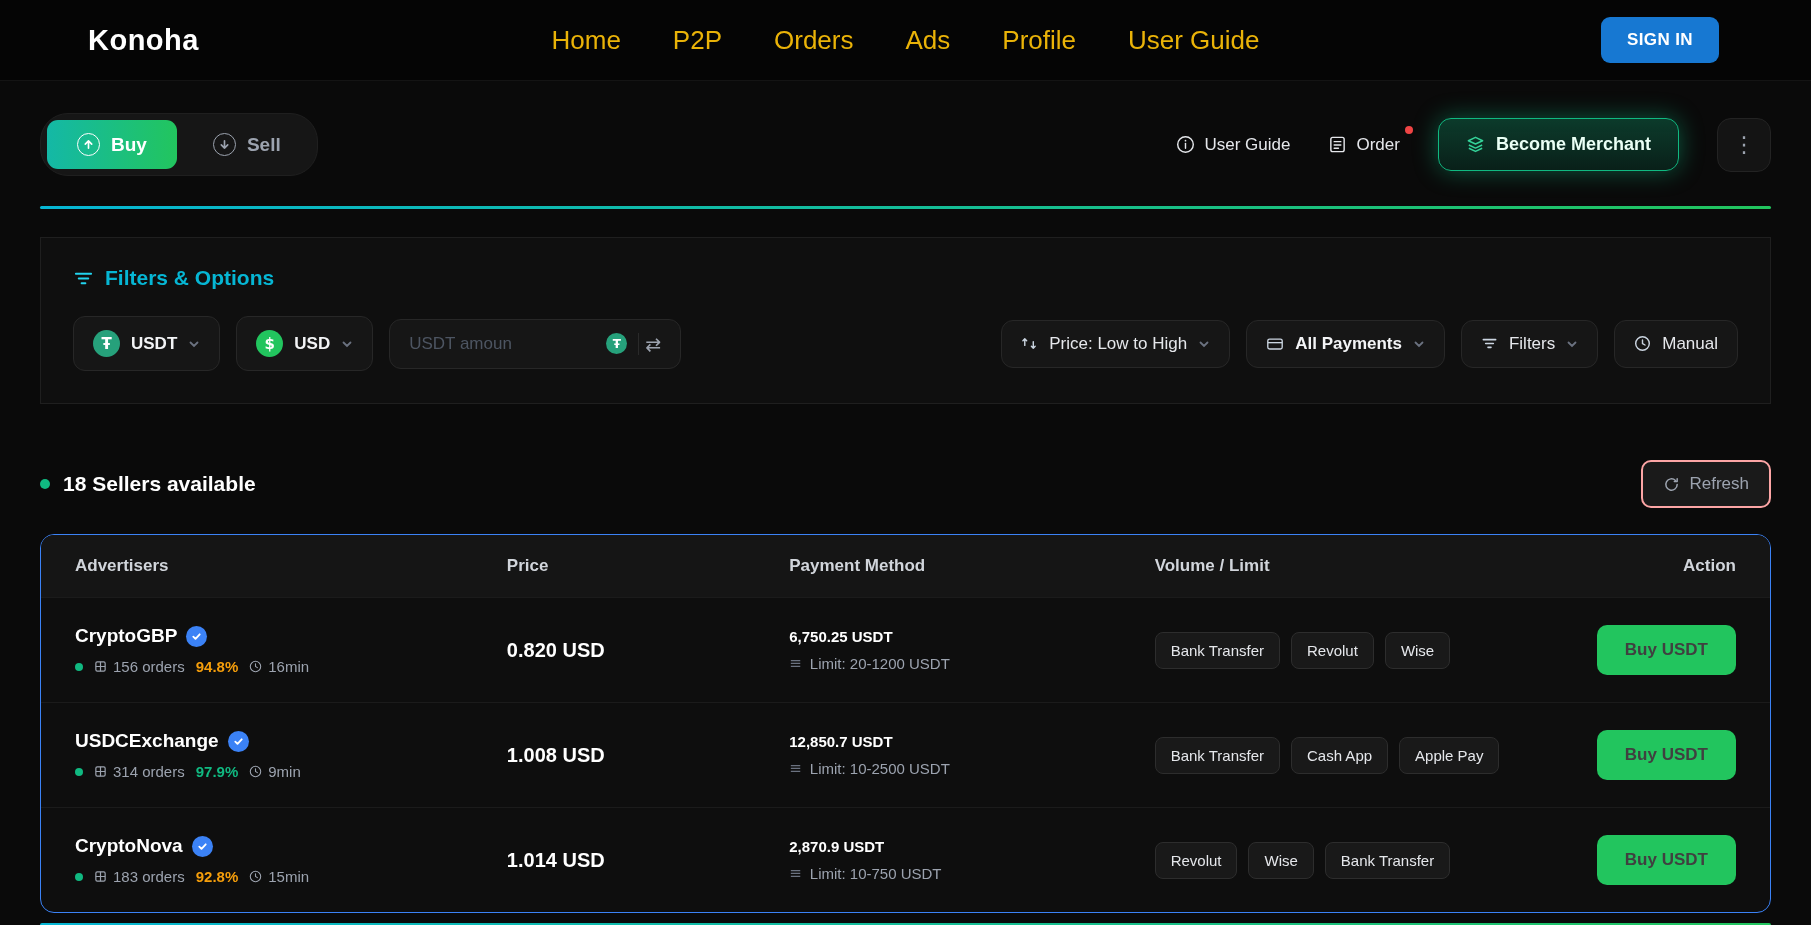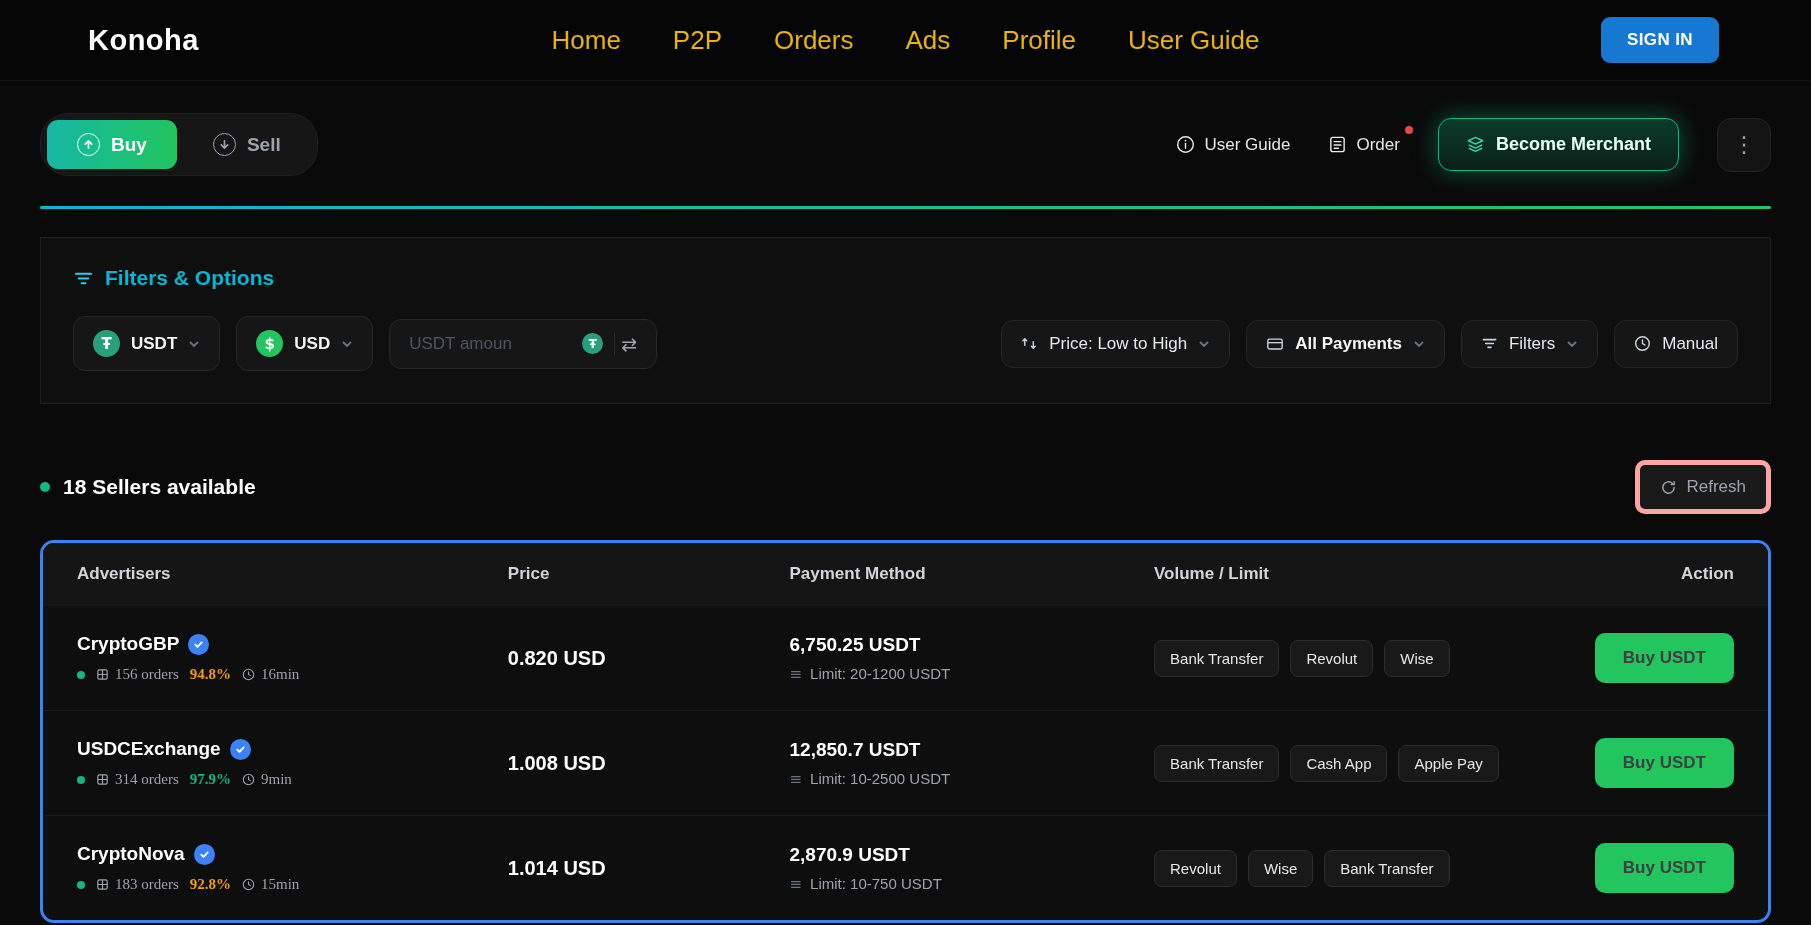--- a/index.html
+++ b/index.html
@@ -93,59 +93,59 @@
   .pill .label{font-weight:bold;}
   .pill .label-reg{font-weight:normal; color:#e5e7eb;}
   .chev{color:#6b7280;}
   .coin-badge{
     width:27px; height:27px; border-radius:50%; color:#fff; font-weight:bold; font-size:15px;
     display:flex; align-items:center; justify-content:center;
     font-family:"DejaVu Sans","Liberation Sans",sans-serif;
   }
   .coin-usdt{background:var(--tether,#26a17b);}
   .coin-usd{background:var(--green,#22c55e);}
-  .amount-pill{width:268px; cursor:text;}
+  .amount-pill{width:292px; cursor:text;}
   .amount-pill input{
     flex:1; min-width:0; background:transparent; border:none; outline:none;
     color:#e5e7eb; font-size:17px; font-family:inherit;
   }
   .amount-pill input::placeholder{color:#4d5562;}
   .coin-badge.sm{width:21px; height:21px; font-size:12px;}
   .swap-glyph{color:#9ca3af; font-size:19px; font-family:"DejaVu Sans",sans-serif; padding-left:6px; border-left:1px solid #2a2a2a;}
   .pill .icn{color:#cbd5e1;}
 
   
   .sellers-header{margin:56px 40px 0; display:flex; align-items:center; justify-content:space-between;}
   .sellers-count{display:flex; align-items:center; gap:13px; font-size:21px; font-weight:bold; color:#fff;}
   .dot{width:10px; height:10px; border-radius:50%; background:var(--green-deep,#10b981); flex:0 0 auto;}
   .refresh-btn{
-    display:flex; align-items:center; gap:9px; background:#1a1a1a; border:5px solid #fca5a5;
+    display:flex; align-items:center; gap:9px; background:#1a1a1a; border:2px solid #fca5a5;
     border-radius:10px; padding:12px 20px; color:#9ca3af; font-size:17px; cursor:pointer;
   }
 
   
   .offers-table{
-    margin:26px 40px 0; background:#0e0e0e; border:3px solid #3b82f6;
+    margin:26px 40px 0; background:#0e0e0e; border:1px solid #3b82f6;
     border-radius:14px; overflow:hidden;
   }
   .t-grid{display:grid; grid-template-columns:26% 17% 22% 25% 10%; align-items:center;}
   .t-head{background:#151515; padding:21px 34px; color:#d1d5db; font-weight:bold; font-size:17px;}
   .t-head .th:last-child{text-align:right;}
   .t-row{padding:27px 34px; border-top:1px solid #1b1b1b;}
   .adv-name{display:flex; align-items:center; gap:9px; font-size:19px; font-weight:bold; color:#fff;}
   .verified-badge{
     width:21px; height:21px; border-radius:50%; background:var(--blue-badge,#3b82f6);
     display:flex; align-items:center; justify-content:center; color:#fff;
   }
-  .adv-meta{margin-top:11px; display:flex; align-items:center; gap:11px; color:#9ca3af; font-size:15px;font-family:Liberation Serif, serif;}
+  .adv-meta{margin-top:11px; display:flex; align-items:center; gap:11px; color:#9ca3af; font-size:15px;}
   .adv-meta .dot{width:8px; height:8px;}
   .meta-item{display:flex; align-items:center; gap:6px;}
   .pct{font-weight:bold;}
   .price-cell{font-size:20px; font-weight:bold; color:#fff;}
-  .vol-main{font-size:19px; font-weight:bold; color:#fff;}
+  .vol-main{font-size:15px; font-weight:bold; color:#fff;}
   .vol-limit{margin-top:9px; display:flex; align-items:center; gap:8px; color:#9ca3af; font-size:15px;}
   .limit-glyph{font-family:"DejaVu Sans",sans-serif; color:#6b7280;}
   .pay-cell{display:flex; flex-wrap:wrap; gap:11px; padding-right:20px;}
   .pay-chip{
     background:#191919; border:1px solid #2d2d2d; border-radius:8px;
     padding:9px 15px; font-size:15px; color:#e5e7eb; white-space:nowrap; cursor:pointer;
   }
   .action-cell{display:flex; justify-content:flex-end;}
   .buy-usdt-btn{
     background:var(--green,#22c55e); color:#404040; border:none; border-radius:10px;

